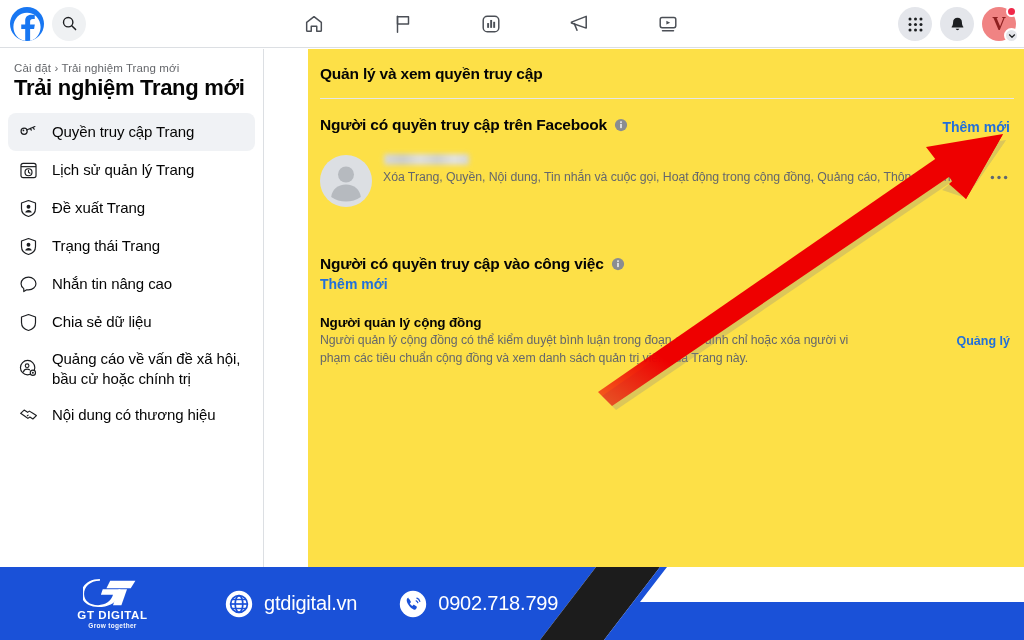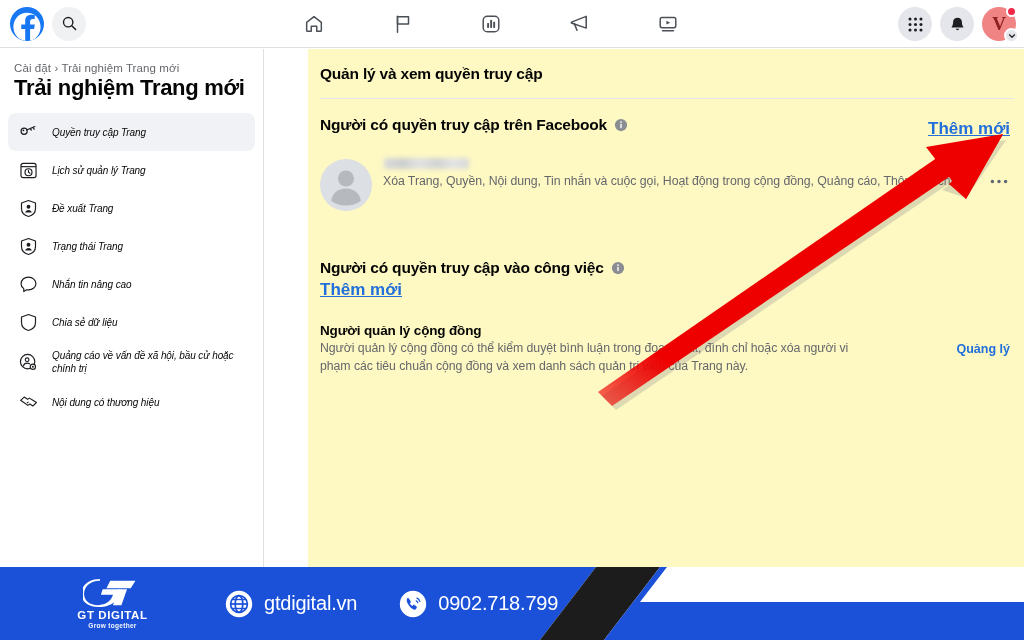--- a/index.html
+++ b/index.html
@@ -189,34 +189,33 @@
 
   .nav-ico {
     width: 22px; height: 22px;
     flex: none;
     display: flex;
     align-items: center;
     justify-content: center;
   }
 
   .nav-label {
-    font-size: 10px;
+    font-size: 15px;
     color: #050505;
     line-height: 1.3;
     letter-spacing: -.1px;
-    font-style: italic;
   }
 
   
   .main {
     position: absolute;
     top: 49px; left: 308px;
     width: 716px;
     height: 518px;
-    background: #fef9c3;
+    background: #fde047;
     overflow: hidden;
   }
 
   .main-title {
     font-size: 15.5px;
     font-weight: 700;
     color: #050505;
     padding: 16px 0 0 12px;
     letter-spacing: -.2px;
   }
@@ -244,27 +243,26 @@
     letter-spacing: -.2px;
   }
 
   .info-ico {
     width: 14px; height: 14px;
     flex: none;
     display: block;
   }
 
   .link-blue {
-    font-size: 17px;
+    font-size: 14px;
     font-weight: 600;
     color: #216fdb;
     cursor: pointer;
     white-space: nowrap;
     padding-top: 3px;
-    text-decoration: underline;
   }
 
   
   .person-row {
     display: flex;
     align-items: flex-start;
     padding: 18px 14px 0 12px;
     position: relative;
   }
 

